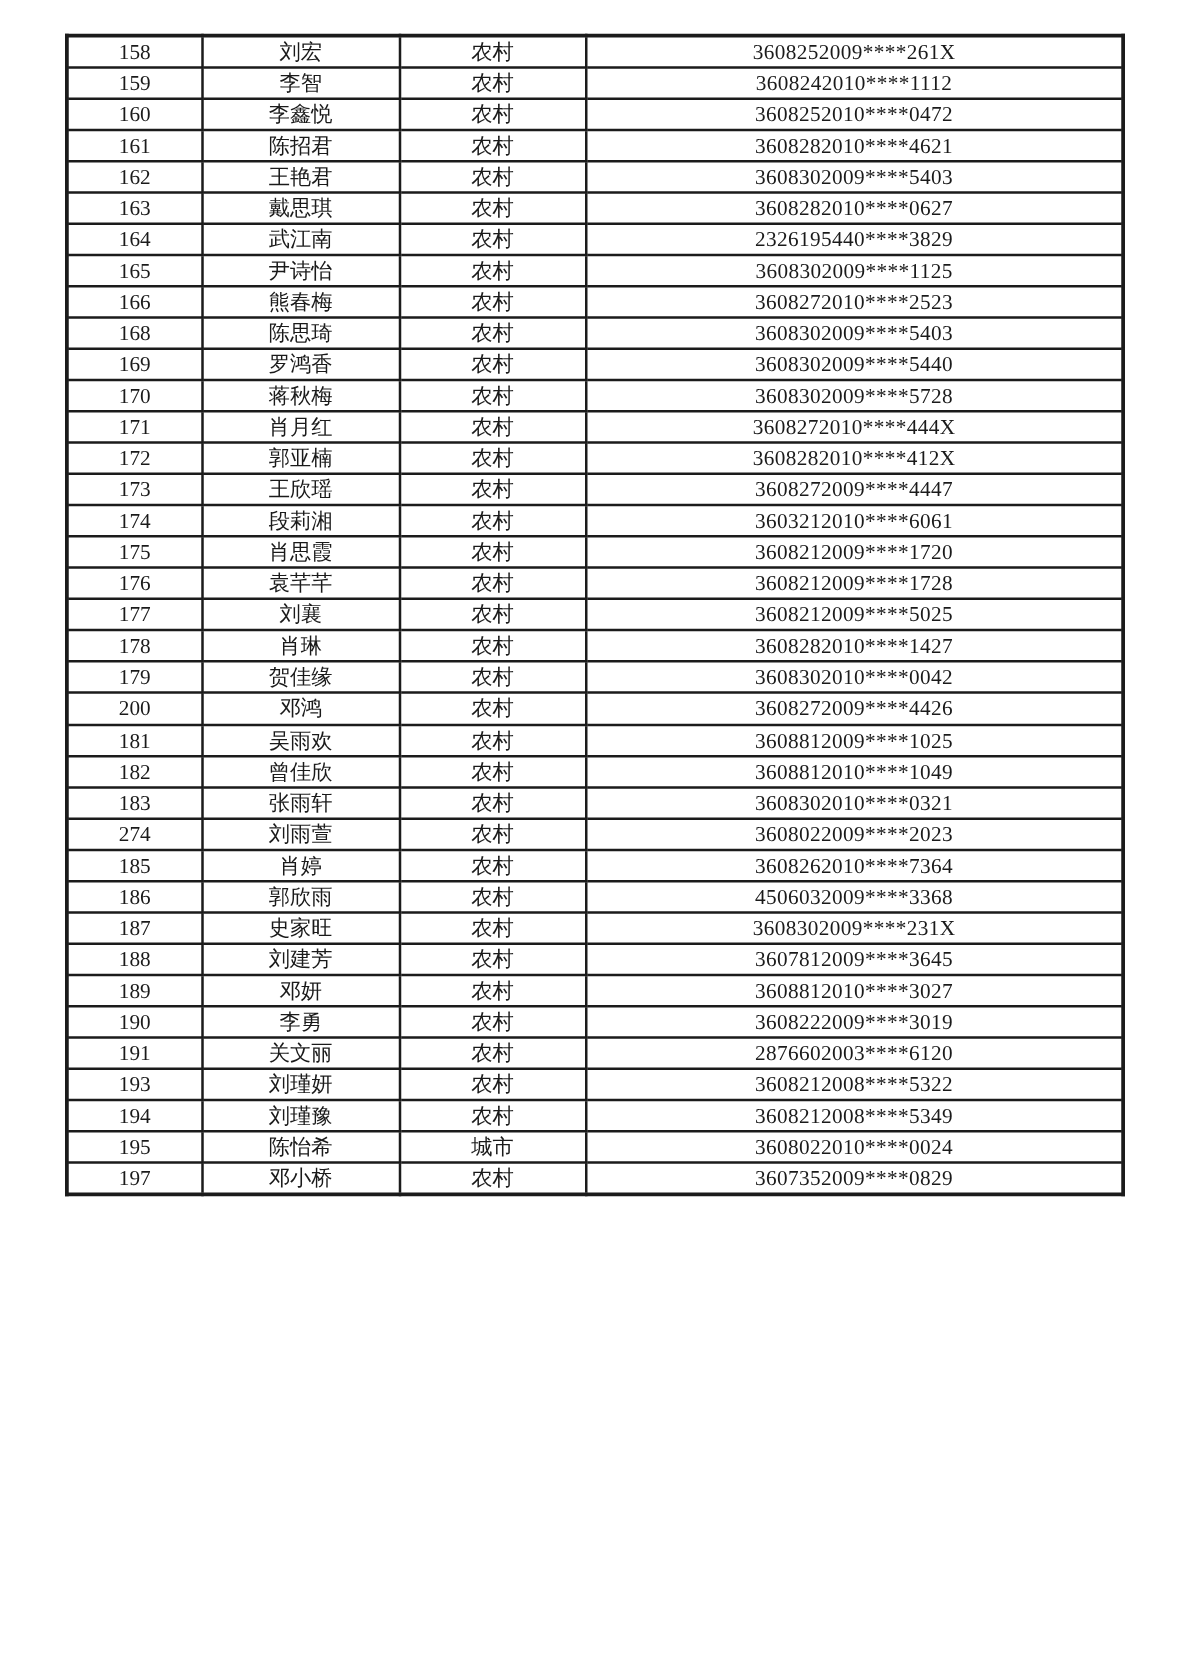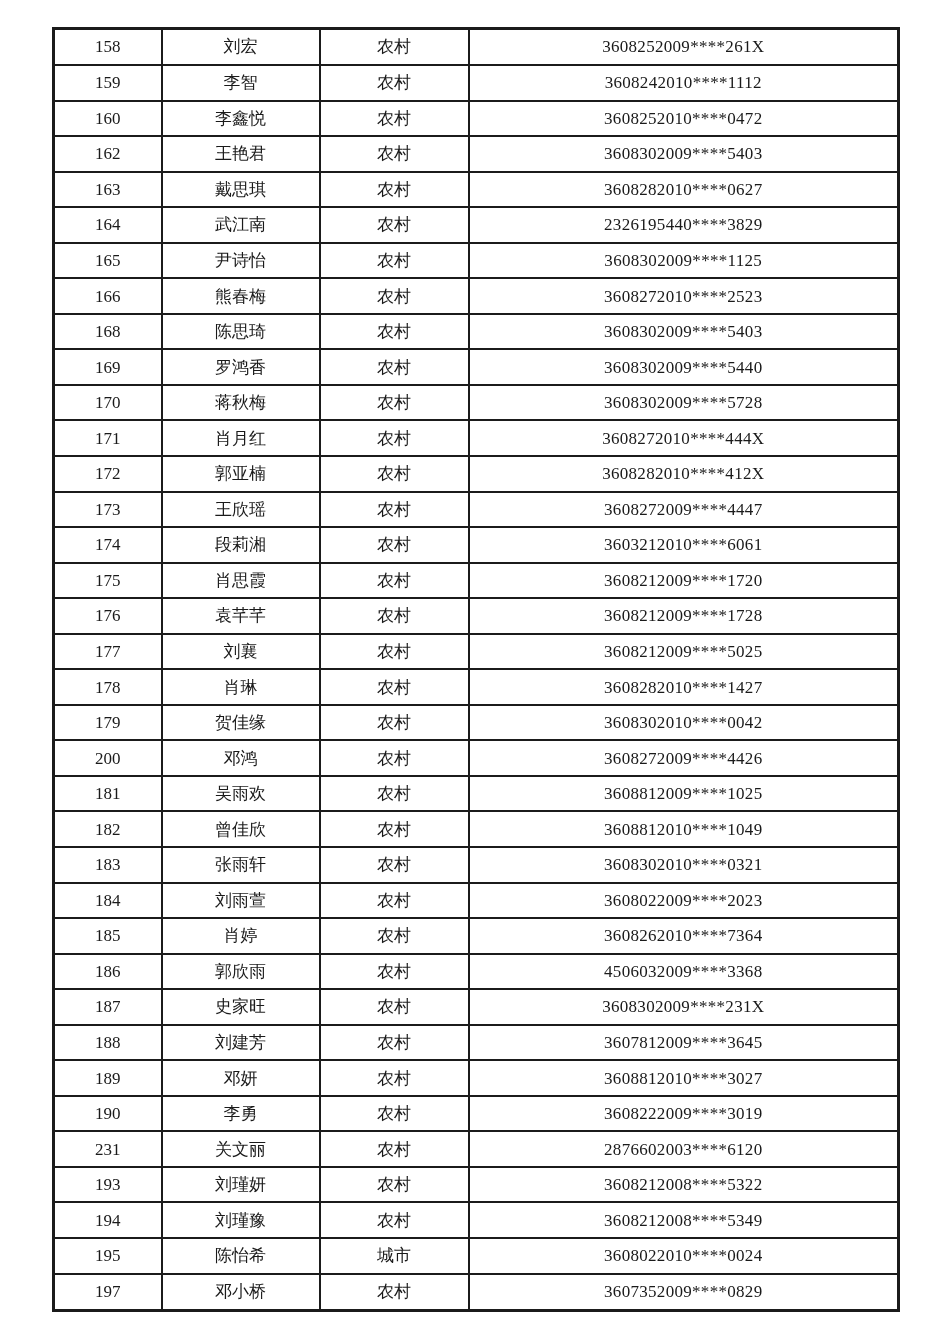--- a/index.html
+++ b/index.html
@@ -19,21 +19,21 @@
     left: 0; top: 0;
     width: 950px;
     height: 1343px;
     background: #ffffff;
   }
   table.roster {
     position: absolute;
     left: 52px;
     top: 27px;
     width: 845px;
-    height: 1285px;
+    height: 930px;
     border-collapse: collapse;
     table-layout: fixed;
   }
   table.roster, table.roster td {
     border: 2px solid #1b1b1b;
   }
   table.roster {
     border-width: 3px;
   }
   table.roster td {
@@ -72,20 +72,26 @@
           <td class="c-cat">农村</td>
           <td class="c-id">3608242010****1112</td>
         </tr>
         <tr>
           <td class="c-seq">160</td>
           <td class="c-name">李鑫悦</td>
           <td class="c-cat">农村</td>
           <td class="c-id">3608252010****0472</td>
         </tr>
         <tr>
+          <td class="c-seq">161</td>
+          <td class="c-name">陈招君</td>
+          <td class="c-cat">农村</td>
+          <td class="c-id">3608282010****4621</td>
+        </tr>
+        <tr>
           <td class="c-seq">162</td>
           <td class="c-name">王艳君</td>
           <td class="c-cat">农村</td>
           <td class="c-id">3608302009****5403</td>
         </tr>
         <tr>
           <td class="c-seq">163</td>
           <td class="c-name">戴思琪</td>
           <td class="c-cat">农村</td>
           <td class="c-id">3608282010****0627</td>
@@ -198,21 +204,21 @@
           <td class="c-cat">农村</td>
           <td class="c-id">3608812010****1049</td>
         </tr>
         <tr>
           <td class="c-seq">183</td>
           <td class="c-name">张雨轩</td>
           <td class="c-cat">农村</td>
           <td class="c-id">3608302010****0321</td>
         </tr>
         <tr>
-          <td class="c-seq">184</td>
+          <td class="c-seq">274</td>
           <td class="c-name">刘雨萱</td>
           <td class="c-cat">农村</td>
           <td class="c-id">3608022009****2023</td>
         </tr>
         <tr>
           <td class="c-seq">185</td>
           <td class="c-name">肖婷</td>
           <td class="c-cat">农村</td>
           <td class="c-id">3608262010****7364</td>
         </tr>
@@ -240,21 +246,21 @@
           <td class="c-cat">农村</td>
           <td class="c-id">3608812010****3027</td>
         </tr>
         <tr>
           <td class="c-seq">190</td>
           <td class="c-name">李勇</td>
           <td class="c-cat">农村</td>
           <td class="c-id">3608222009****3019</td>
         </tr>
         <tr>
-          <td class="c-seq">231</td>
+          <td class="c-seq">191</td>
           <td class="c-name">关文丽</td>
           <td class="c-cat">农村</td>
           <td class="c-id">2876602003****6120</td>
         </tr>
         <tr>
           <td class="c-seq">193</td>
           <td class="c-name">刘瑾妍</td>
           <td class="c-cat">农村</td>
           <td class="c-id">3608212008****5322</td>
         </tr>

